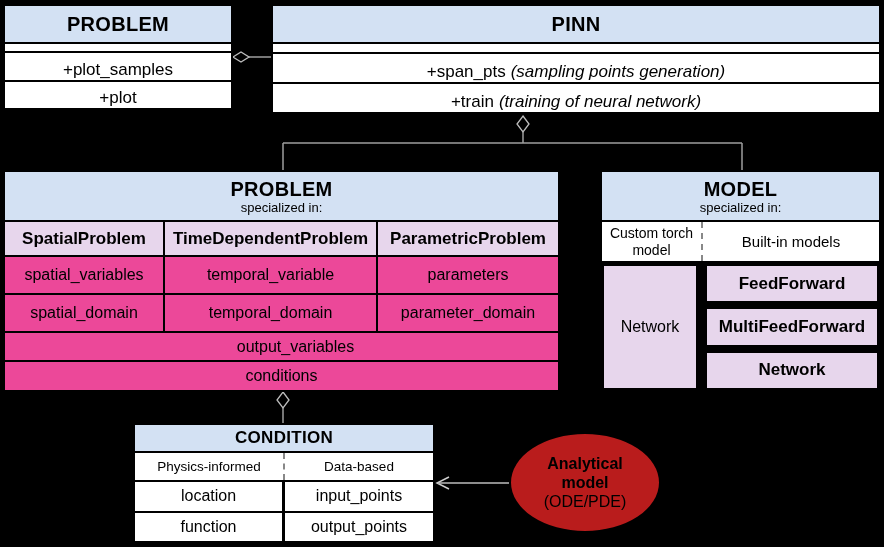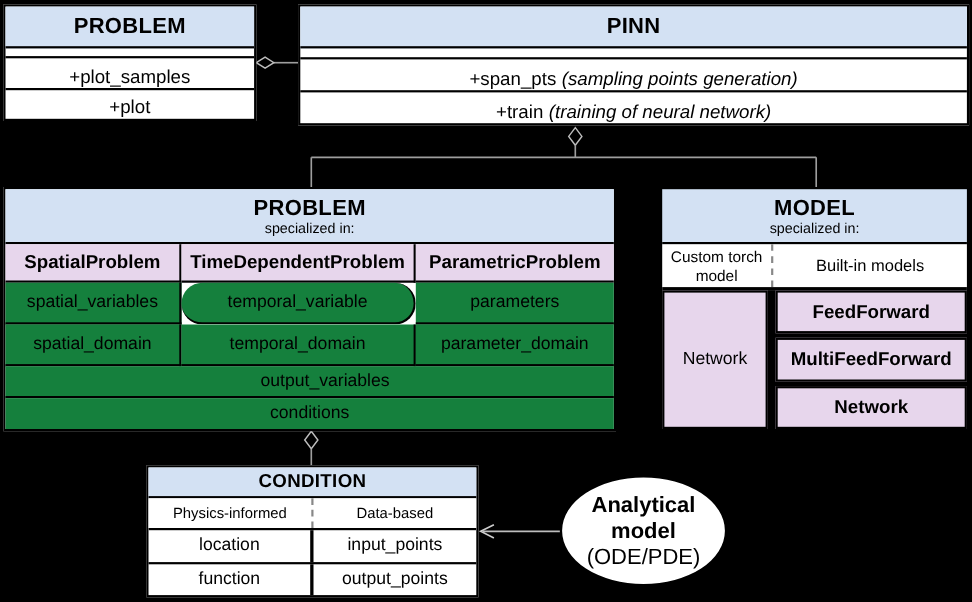--- a/index.html
+++ b/index.html
@@ -12,21 +12,21 @@
   .hdr .t{font-weight:bold;font-size:20px;letter-spacing:.3px;}
   .hdr .sub{font-size:13px;margin-top:-1px;}
   .spacer{border-bottom:2px solid #000;box-sizing:border-box;}
   .mrow{display:flex;align-items:flex-end;justify-content:center;font-size:17px;
         border-bottom:2px solid #000;box-sizing:border-box;}
   .mrow:last-child{border-bottom:none;}
   .mrow .note{font-style:italic;margin-left:5px;}
   
   .pgrid{display:grid;grid-template-columns:160px 213px 180px;}
   .pcell{border-right:2px solid #000;border-bottom:2px solid #000;box-sizing:border-box;
-         display:flex;align-items:center;justify-content:center;font-size:16px;background:#15803d;}
+         display:flex;align-items:center;justify-content:center;font-size:16px;background:#ec4899;}
   .pcell.last{border-right:none;}
   .purple{background:#e7d6ec;font-weight:bold;font-size:17px;}
   .fullrow{grid-column:1 / 4;border-right:none;}
   
   .msub{display:flex;border-bottom:3px solid #000;box-sizing:border-box;background:#fff;}
   .msub .lcell{width:101px;display:flex;align-items:center;justify-content:center;text-align:center;
                font-size:14px;line-height:1.15;border-right:2px dashed #888;box-sizing:border-box;}
   .msub .rcell{flex:1;display:flex;align-items:center;justify-content:center;font-size:15px;}
   .mbody{flex:1;display:flex;background:#000;gap:7px;}
   .netcell{width:96px;background:#e7d6ec;border:2px solid #000;box-sizing:border-box;
@@ -38,23 +38,23 @@
   .csub{display:flex;border-bottom:2px solid #000;box-sizing:border-box;background:#fff;}
   .csub div{display:flex;align-items:center;justify-content:center;font-size:13.5px;box-sizing:border-box;}
   .csub .l{width:150px;border-right:2px dashed #888;}
   .csub .r{flex:1;}
   .crow{display:flex;border-bottom:2px solid #000;box-sizing:border-box;flex:1;}
   .crow:last-child{border-bottom:none;}
   .crow div{display:flex;align-items:center;justify-content:center;font-size:16px;box-sizing:border-box;}
   .crow .l{width:150px;border-right:3px solid #000;}
   .crow .r{flex:1;}
   
-  .ellipse{position:absolute;left:509px;top:432px;width:148px;height:97px;background:#ffffff;
+  .ellipse{position:absolute;left:509px;top:432px;width:148px;height:97px;background:#b91c1c;
            border:2.5px solid #000;border-radius:50%;display:flex;flex-direction:column;
-           align-items:center;justify-content:center;text-align:center;line-height:1.2;font-size:20px;}
+           align-items:center;justify-content:center;text-align:center;line-height:1.2;font-size:16px;}
   .ellipse .b{font-weight:bold;}
   svg.links{position:absolute;left:0;top:0;}
 </style>
 </head>
 <body>
 
 <div id="canvas">
 
   <svg class="links" width="884" height="547" viewBox="0 0 884 547">
     
@@ -114,21 +114,21 @@
     <div class="hdr" style="height:50px;">
       <div class="t">PROBLEM</div>
       <div class="sub">specialized in:</div>
     </div>
     <div class="pgrid">
       <div class="pcell purple" style="height:35px;">SpatialProblem</div>
       <div class="pcell purple" style="height:35px;">TimeDependentProblem</div>
       <div class="pcell purple last" style="height:35px;">ParametricProblem</div>
 
       <div class="pcell" style="height:38px;">spatial_variables</div>
-      <div class="pcell" style="height:38px;border-radius:19px;">temporal_variable</div>
+      <div class="pcell" style="height:38px;">temporal_variable</div>
       <div class="pcell last" style="height:38px;">parameters</div>
 
       <div class="pcell" style="height:38px;">spatial_domain</div>
       <div class="pcell" style="height:38px;">temporal_domain</div>
       <div class="pcell last" style="height:38px;">parameter_domain</div>
 
       <div class="pcell fullrow" style="height:29px;padding-left:28px;">output_variables</div>
       <div class="pcell fullrow" style="height:28px;border-bottom:none;">conditions</div>
     </div>
   </div>

